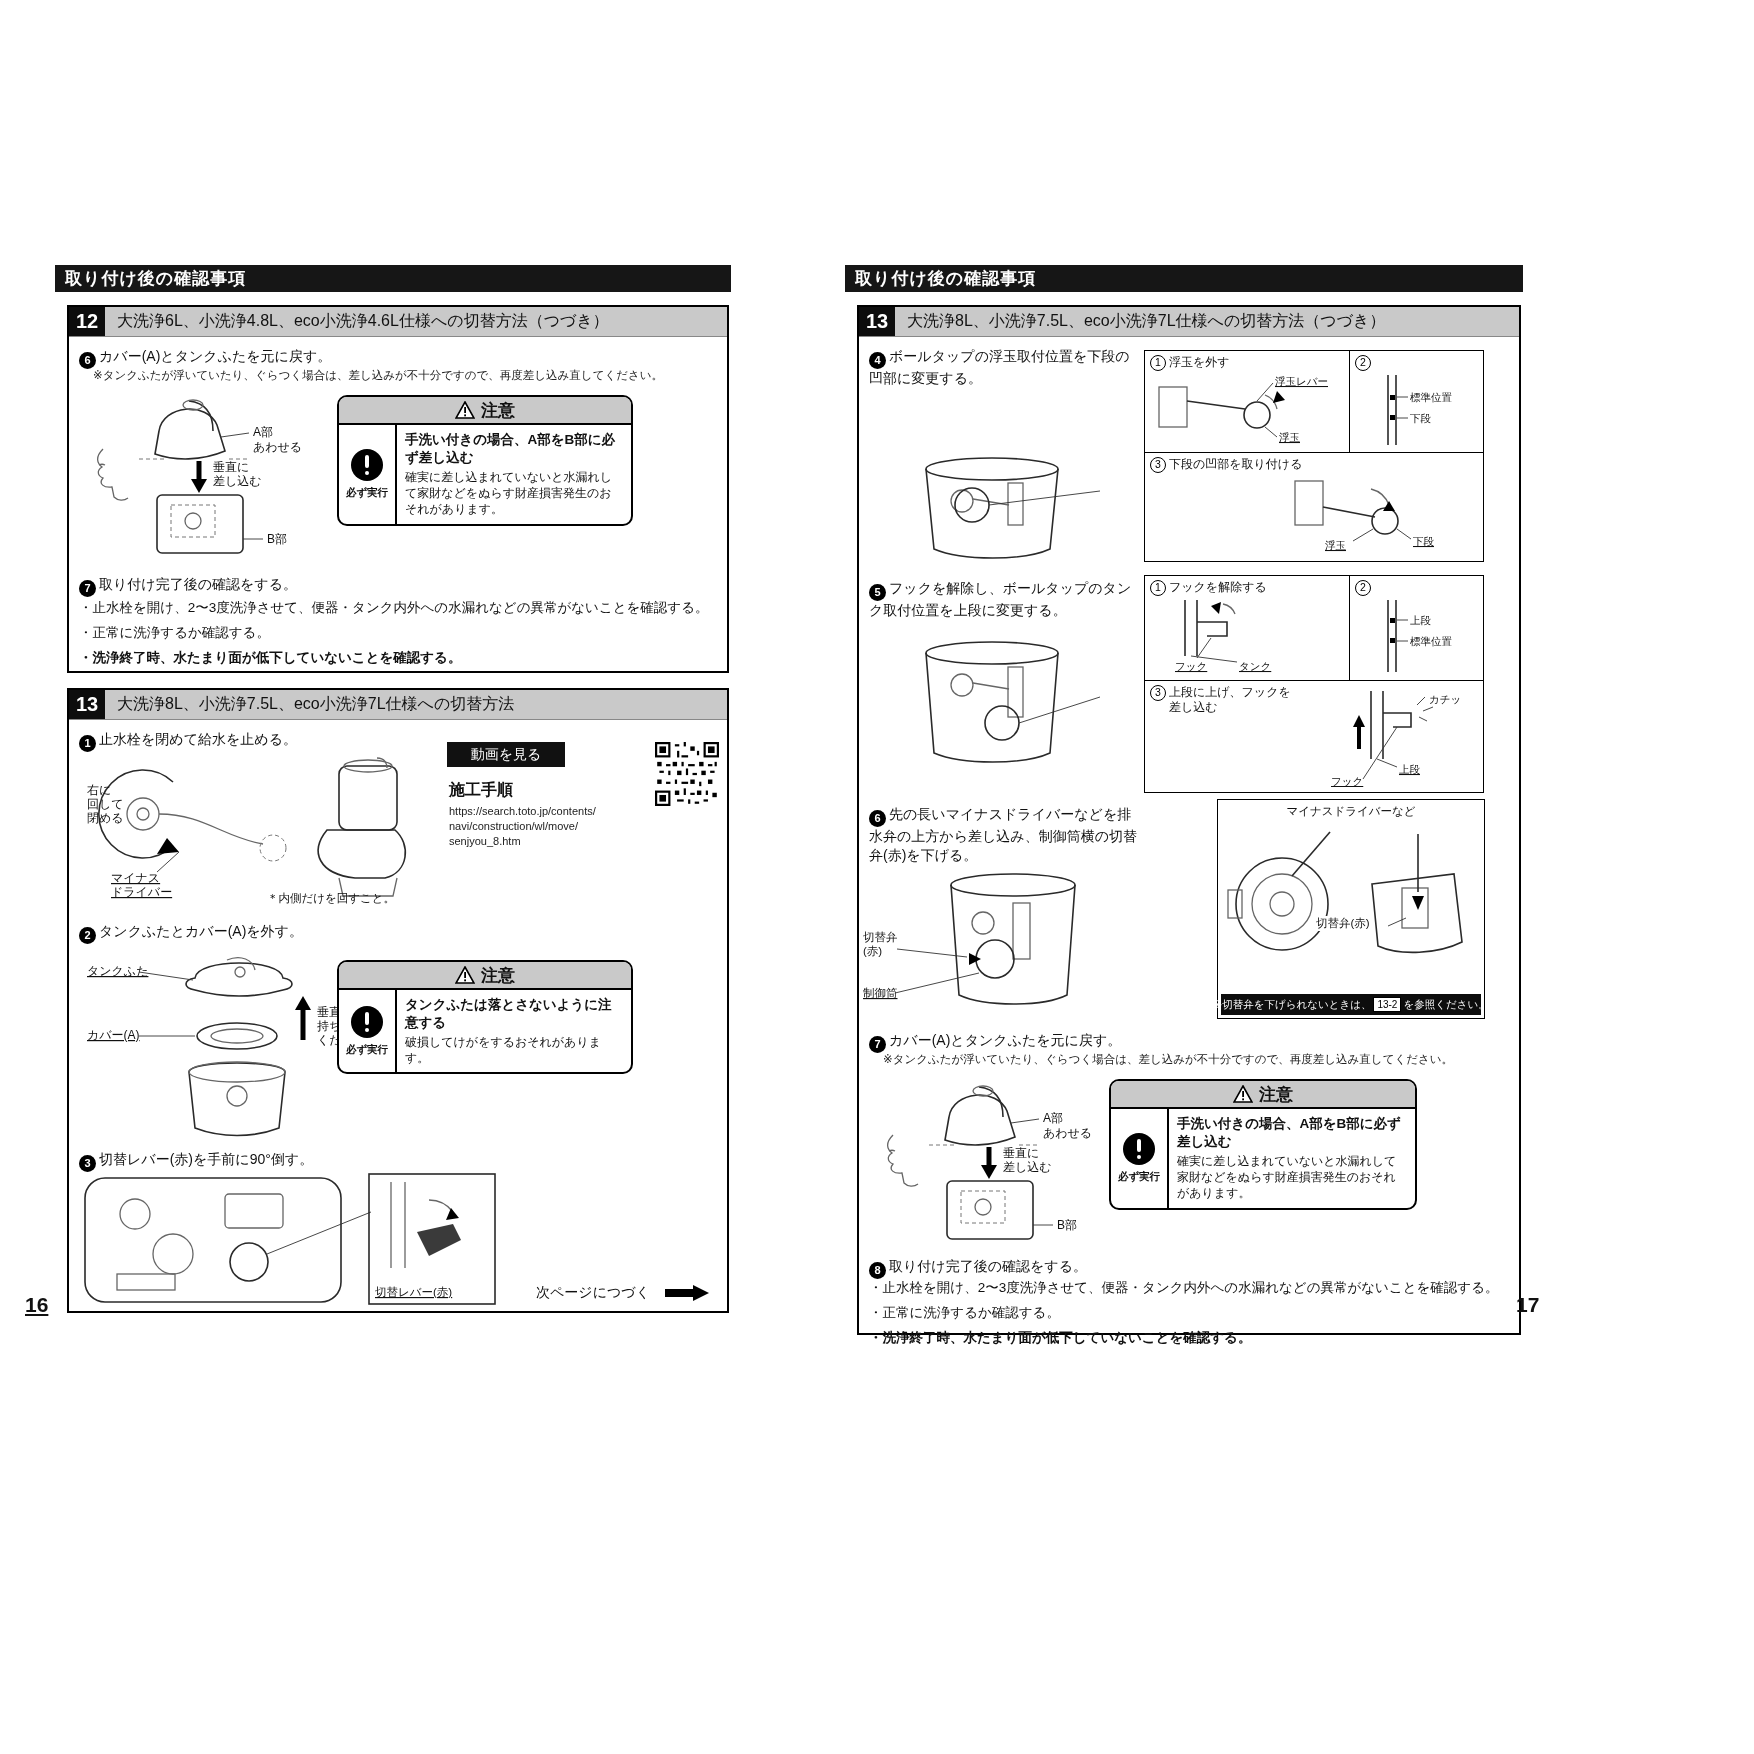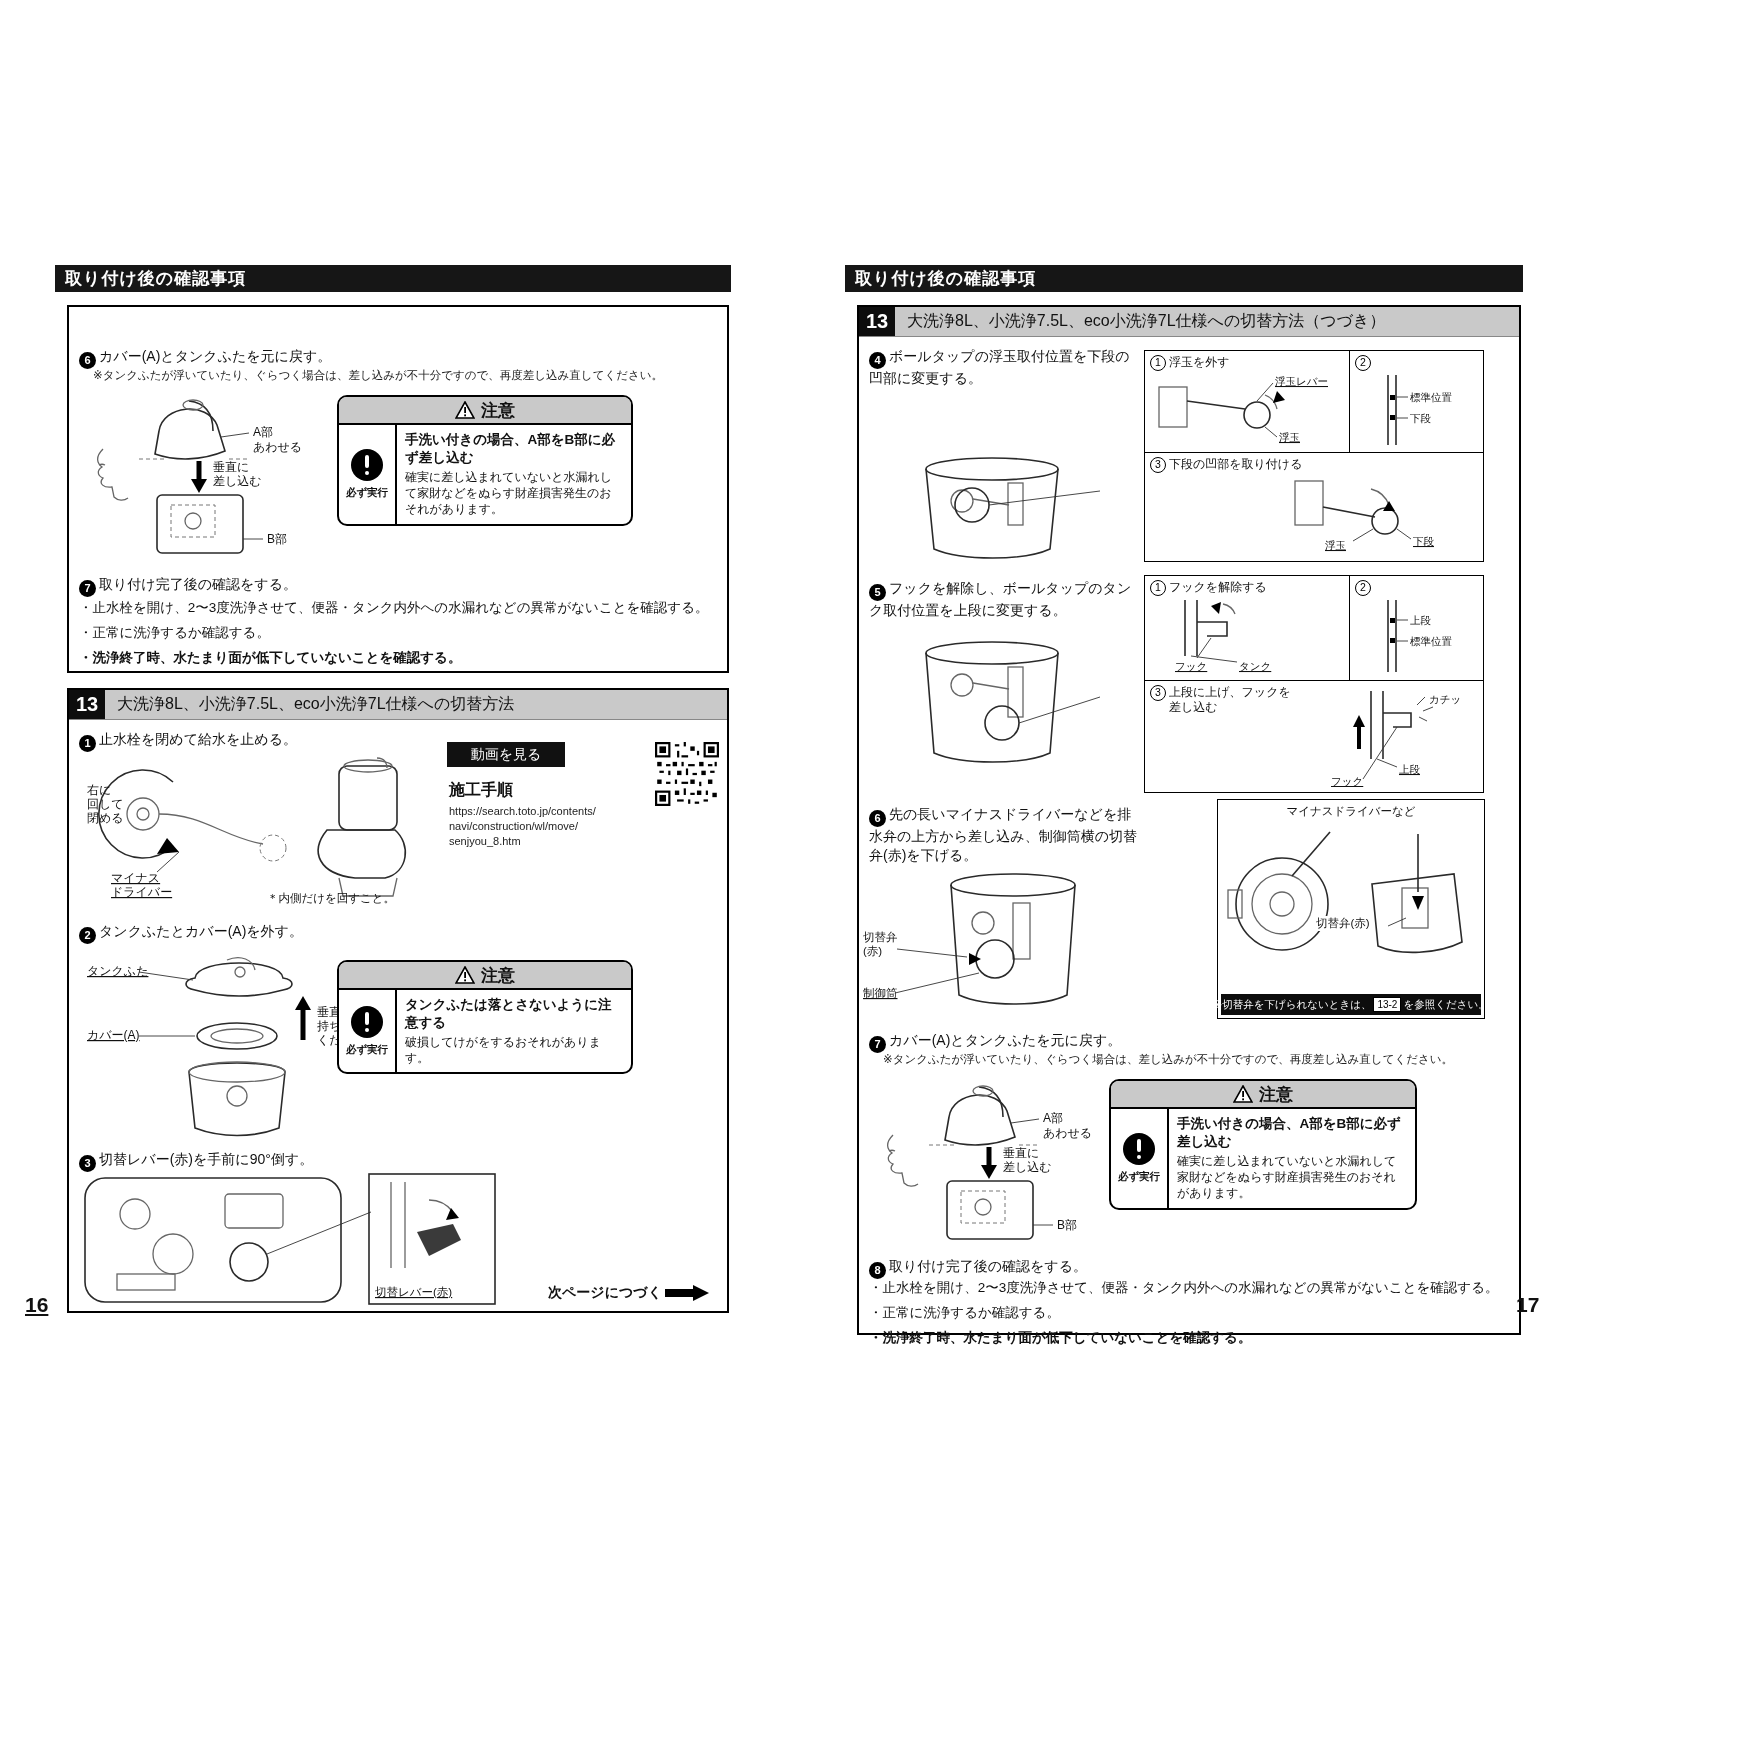--- a/index.html
+++ b/index.html
@@ -34,21 +34,21 @@
   .lnb { fill:none; stroke:#2a2a2a; stroke-width:1.6; }
   .dash { fill:none; stroke:#777; stroke-width:1; stroke-dasharray:4 3; }
   .leader { stroke:#333; stroke-width:0.9; fill:none; }
   svg text { font-family:"Liberation Sans","DejaVu Sans",sans-serif; fill:#111; }
   svg text.u { text-decoration:underline; }
   .video-box { position:absolute; }
   .video-btn { position:absolute; left:0; top:0; width:118px; height:25px; background:#111; color:#fff; font-size:14px; display:flex; align-items:center; justify-content:center; }
   .video-title { position:absolute; left:2px; top:38px; font-size:16px; font-weight:bold; }
   .video-url { position:absolute; left:2px; top:62px; font-size:11px; line-height:1.35; color:#222; }
   .qr { position:absolute; right:0; top:0; }
-  .nextpage { position:absolute; display:flex; align-items:center; gap:3px; font-size:14px; font-weight:bold; }
+  .nextpage { position:absolute; display:flex; align-items:center; gap:15px; font-size:14px; font-weight:normal; }
   .pagenum { position:absolute; font-size:21px; font-weight:bold; }
   .panel { position:absolute; border:1.5px solid #000; background:#fff; }
   .prow { display:flex; border-bottom:1.5px solid #000; }
   .prow:last-child { border-bottom:none; }
   .pcell { position:relative; }
   .pcell.vdiv { border-right:1.5px solid #000; }
   .ptitle { font-size:12px; padding:4px 4px 0 5px; display:flex; align-items:flex-start; line-height:1.25; }
   .refbar { position:absolute; left:3px; right:3px; bottom:3px; background:#0d0d0d; color:#fff; font-size:10.5px; display:flex; align-items:center; justify-content:center; height:21px; white-space:nowrap; }
   .refbox { background:#fff; color:#000; border:1px solid #000; padding:0 3px; margin:0 2px; font-size:10px; line-height:13px; }
   .valvetag { position:absolute; background:#fff; font-size:11.5px; padding:0 2px; }
@@ -59,20 +59,24 @@
 
 <div class="canvas">
 
   <div class="page" style="left:55px; top:265px; width:676px; height:1060px;">
 
     <div class="blackbar" style="left:0; top:0; width:676px; height:27px;">
       <span>取り付け後の確認事項</span>
     </div>
 
     <div class="secbox" style="left:12px; top:40px; width:662px; height:368px;">
+      <div class="sectitle">
+        <div class="secnum">12</div>
+        <div class="sectext">大洗浄6L、小洗浄4.8L、eco小洗浄4.6L仕様への切替方法（つづき）</div>
+      </div>
 
       <div class="step" style="left:10px; top:40px;">
         <span class="stepmark">6</span><span>カバー(A)とタンクふたを元に戻す。</span>
       </div>
       <div class="note" style="left:24px; top:61px; width:630px;">※タンクふたが浮いていたり、ぐらつく場合は、差し込みが不十分ですので、再度差し込み直してください。</div>
 
       <svg class="fig" style="left:12px; top:80px;" width="245" height="178" viewBox="0 0 245 178">
         <path class="ln" d="M22,62 c-8,8 -6,14 -1,18 c-6,4 -4,9 1,11 c-5,6 1,10 9,9 l2,10 c4,4 10,4 14,1"></path>
         <path class="ln" d="M18,78 c2,-1 4,-1 6,0"></path>
         <path class="lnb" d="M78,44 c4,-26 48,-30 58,-6 l8,26 c-24,10 -50,10 -70,3 z"></path>

